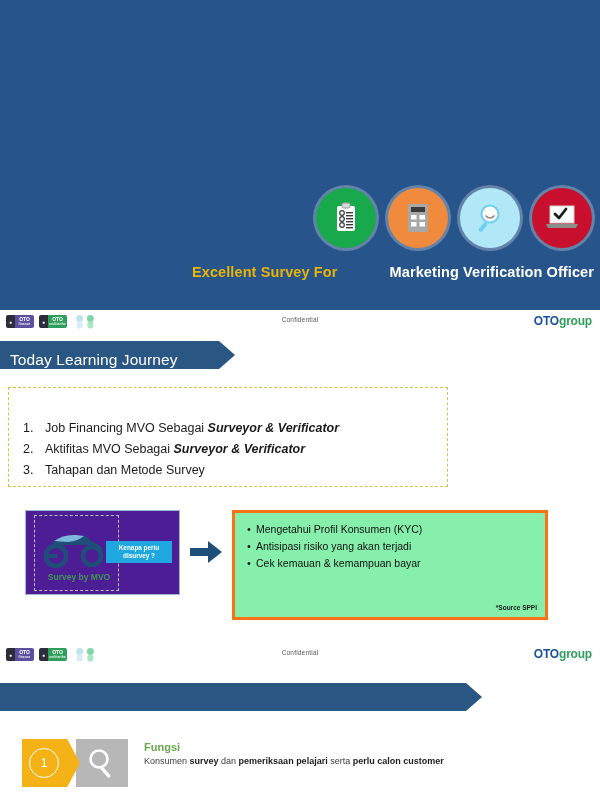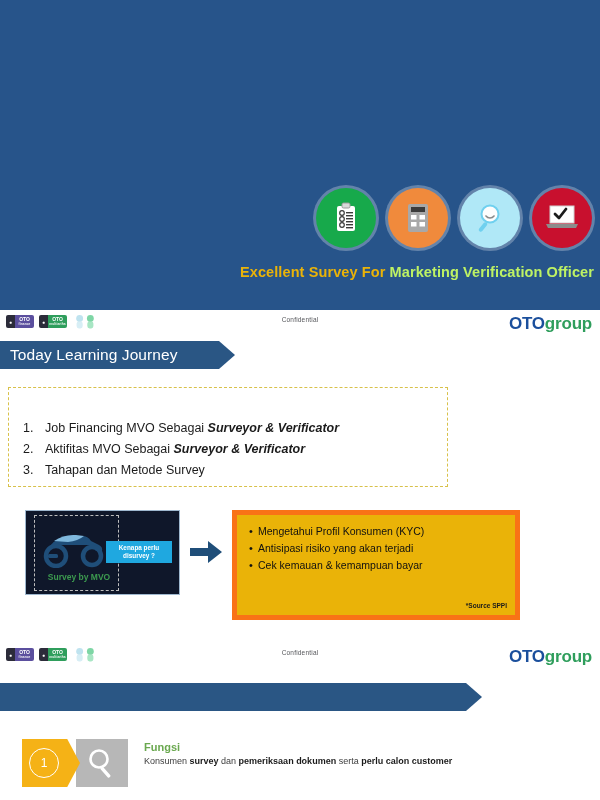--- a/index.html
+++ b/index.html
@@ -47,21 +47,21 @@
     position: absolute;
     left: 0; right: 6px;
     top: 264px;
     text-align: right;
     font-size: 14.5px;
     font-weight: bold;
     letter-spacing: 0.1px;
     white-space: nowrap;
   }
   .title-white { color: #eab308; }
-  .title-gold  { color: #bef264; }
+  .title-gold  { color: #ffffff; margin-left: 48px; }
 
   
   .slide-body { position: absolute; left: 0; width: 600px; background: #ffffff; }
 
   .slide-header {
     position: absolute;
     left: 0; top: 0;
     width: 600px; height: 26px;
   }
   .logo-strip {
@@ -101,21 +101,21 @@
     position: absolute;
     left: 0; right: 0; top: 6px;
     text-align: center;
     font-size: 6.5px;
     color: #55565a;
     letter-spacing: .2px;
   }
   .oto-group {
     position: absolute;
     right: 8px; top: 4px;
-    font-size: 17px;
+    font-size: 12px;
     font-weight: bold;
     letter-spacing: -.2px;
     margin-left: 36px;
   }
   .oto-blue { color: #1b4f9c; }
   .oto-green { color: #2f9e5c; font-weight: bold; }
 
   
   .chevron-banner {
     position: absolute;
@@ -166,21 +166,21 @@
   }
   .dash-list .num { width: 22px; }
   .bi { font-weight: bold; font-style: italic; }
 
   
   .survey-card {
     position: absolute;
     left: 25px; top: 200px;
     width: 155px; height: 85px;
     border: 1px solid #9fb8cf;
-    background: #0f172a;
+    background: #4c1d95;
     box-sizing: border-box;
   }
   .survey-inner {
     position: absolute;
     left: 8px; top: 4px;
     width: 85px; height: 76px;
     border: 1px dashed #bdbdbd;
     box-sizing: border-box;
   }
   .moto-wrap {
@@ -214,23 +214,23 @@
     text-align: center;
   }
   .block-arrow {
     position: absolute;
     left: 188px; top: 228px;
     width: 36px; height: 28px;
   }
   .bullet-card {
     position: absolute;
     left: 232px; top: 200px;
-    width: 288px; height: 110px;
-    border: 5px solid #f97316;
-    background: #eab308;
+    width: 316px; height: 110px;
+    border: 3px solid #f97316;
+    background: #86efac;
     box-sizing: border-box;
   }
   .bullet-list {
     position: absolute;
     left: 12px; top: 8px;
     margin: 0; padding: 0;
     list-style: none;
   }
   .bullet-list li {
     font-size: 10.5px;
@@ -392,21 +392,21 @@
         <circle cx="24" cy="7" r="4.5" fill="#7ed6a5"></circle>
         <rect x="20" y="11" width="8" height="9" rx="3" fill="#a8e6c4"></rect>
       </svg>
     </div>
     <div class="confidential">Confidential</div>
     <div class="oto-group">
       <span class="oto-blue">OTO</span><span class="oto-green">group</span>
     </div>
   </div>
 
-  <div class="chevron-banner" style="left:0; top:31px; width:235px; height:28px;">
+  <div class="chevron-banner" style="left:0; top:31px; width:235px; height:28px;align-items:flex-end;">
     <span class="cb-text">Today Learning Journey</span>
   </div>
 
   <div class="dashed-box">
     <ul class="dash-list">
       <li>
         <span class="num">1.</span>
         <span><span>Job Financing MVO Sebagai </span><span class="bi">Surveyor &amp; Verificator</span></span>
       </li>
       <li>
@@ -495,18 +495,18 @@
       <div class="mark-grey">
         <svg width="34" height="34" viewBox="0 0 34 34">
           <circle cx="14" cy="13" r="8.5" fill="none" stroke="#ffffff" stroke-width="2.6"></circle>
           <rect x="18.5" y="20" width="3.4" height="13" rx="1.4" fill="#ffffff" transform="rotate(-42 20 26)"></rect>
         </svg>
       </div>
     </div>
     <div class="fungsi-text">
       <div class="fungsi-title">Fungsi</div>
       <div class="fungsi-desc">
-        <span>Konsumen </span><b>survey</b><span> dan </span><b>pemeriksaan dokumen</b><span> serta </span><b>perlu calon customer</b>
+        <span>Konsumen </span><b>survey</b><span> dan </span><b>pemeriksaan pelajari</b><span> serta </span><b>perlu calon customer</b>
       </div>
     </div>
   </div>
 
 </div>
 
 </body></html>

